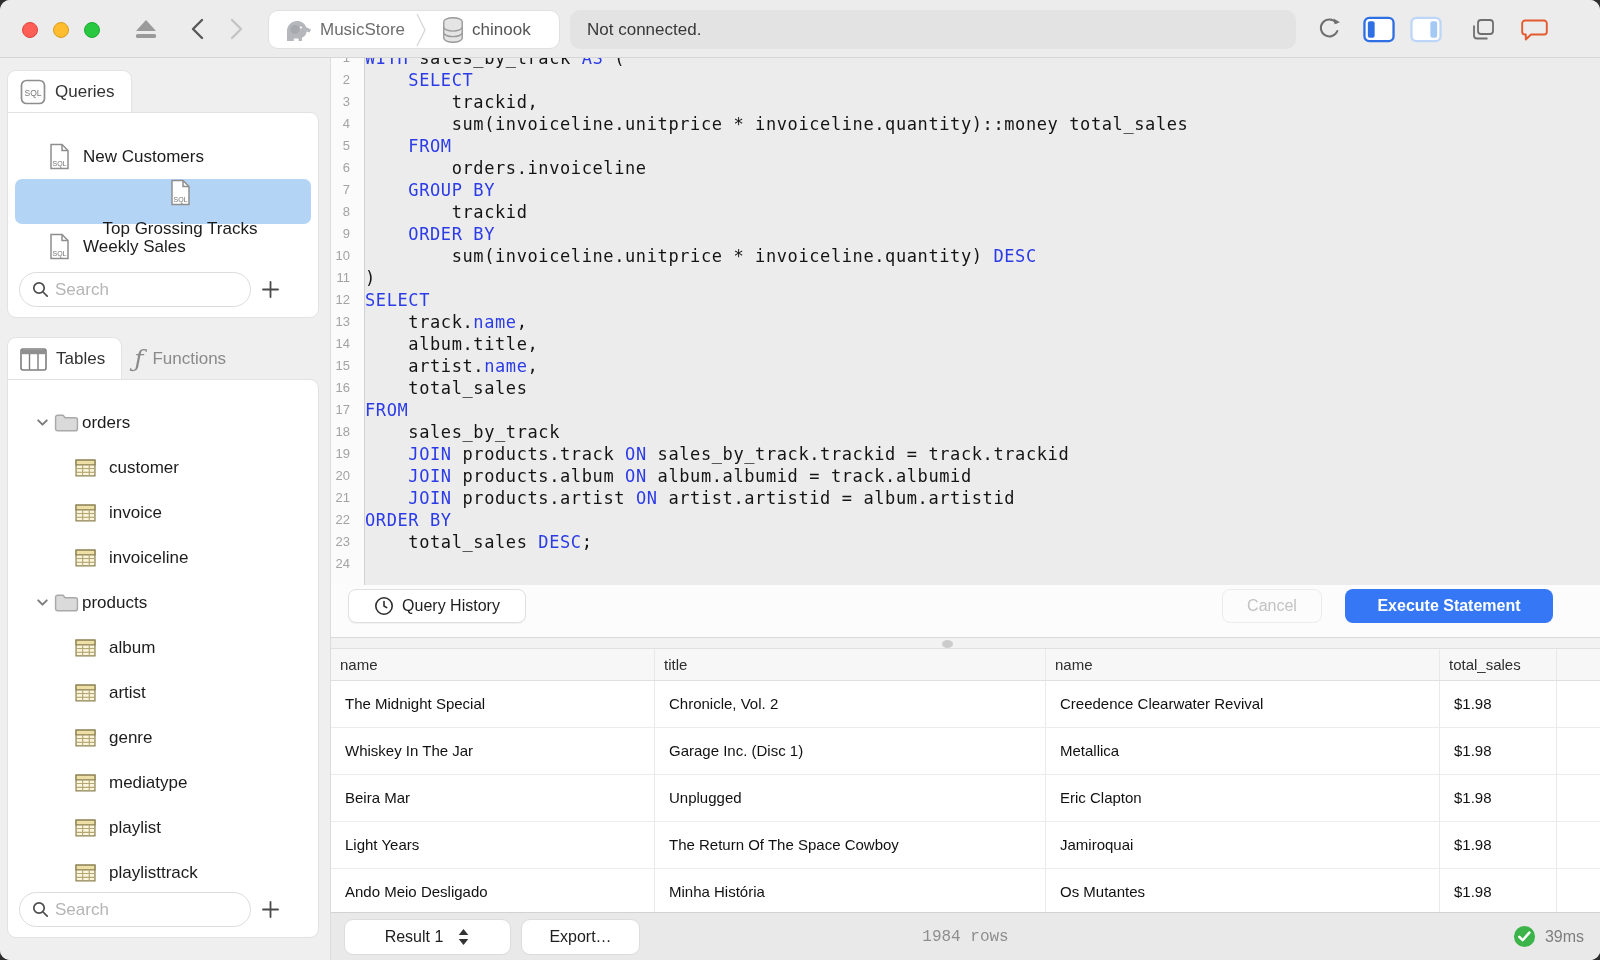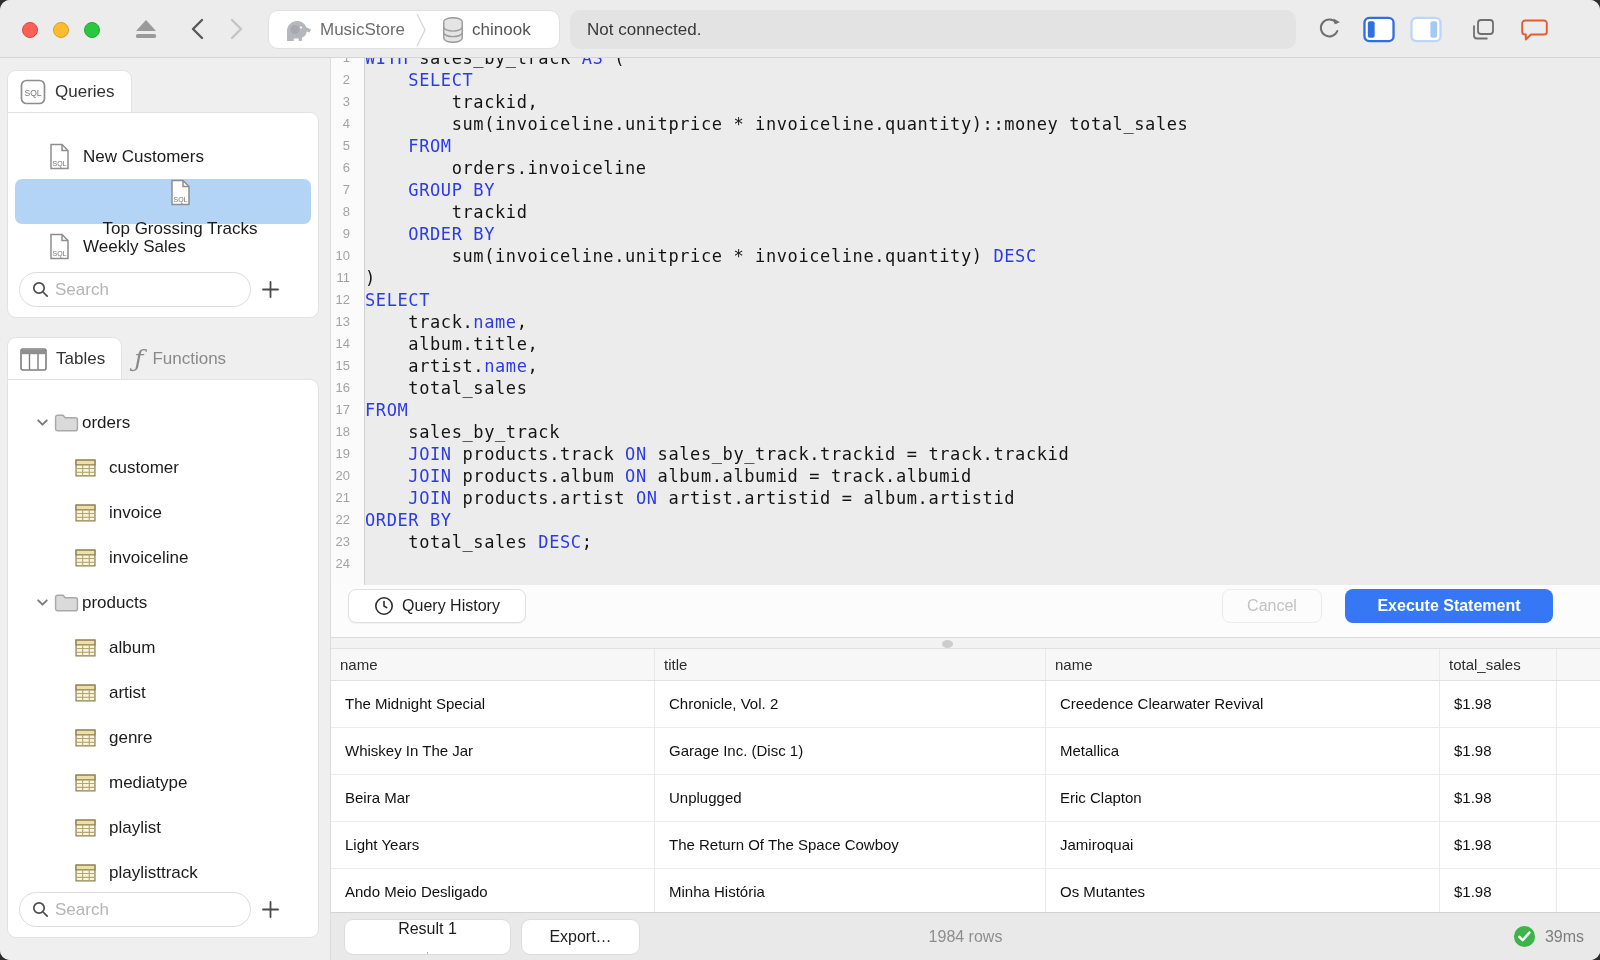--- a/index.html
+++ b/index.html
@@ -65,23 +65,23 @@
   .trow { display:flex; }
   .trow > div { padding-left:14px; border-right:1px solid #e9e9e9; overflow:hidden; white-space:nowrap; }
   .thead { height:33px; background:#f7f7f7; border-top:1px solid #e0e0e0; border-bottom:1px solid #e0e0e0; }
   .thead > div { font-size:15px; color:#2e2e2e; line-height:31px; padding-left:9px; }
   .tbody .trow { height:47px; border-bottom:1px solid #ececec; }
   .tbody .trow > div { font-size:15px; color:#111; line-height:46px; }
   .c0{width:324px;} .c1{width:391px;} .c2{width:394px;} .c3{width:117px;} .c4{flex:1; border-right:none !important;}
 
   .statusbar { position:absolute; left:0; right:0; bottom:0; height:48px; background:#e9e9e9; border-top:1px solid #d2d2d2; }
   .sb-btn { position:absolute; top:6px; height:36px; background:#fff; border:1px solid #dcdcdc; border-radius:9px; display:flex; align-items:center; justify-content:center; font-size:16px; color:#1d1d1d; }
-  #sb-result { left:13px; width:167px; gap:14px;flex-direction:column; }
+  #sb-result { left:13px; width:167px; gap:14px; }
   #sb-export { left:190px; width:119px; }
-  .sb-rows { position:absolute; left:0; right:0; top:0; height:100%; display:flex; align-items:center; justify-content:center; font-size:16px; color:#8e8e8e; pointer-events:none; }
+  .sb-rows { position:absolute; left:0; right:0; top:0; height:100%; display:flex; align-items:center; justify-content:center; font-size:16px; color:#8e8e8e; pointer-events:none;font-family:Liberation Mono, monospace; }
   .sb-right { position:absolute; right:16px; top:0; height:100%; display:flex; align-items:center; gap:9px; font-size:16px; color:#7e7e7e; }
 </style>
 </head>
 <body>
 
 <div class="window">
 
   <div class="titlebar">
     <span class="traffic t-close"></span>
     <span class="traffic t-min"></span>

